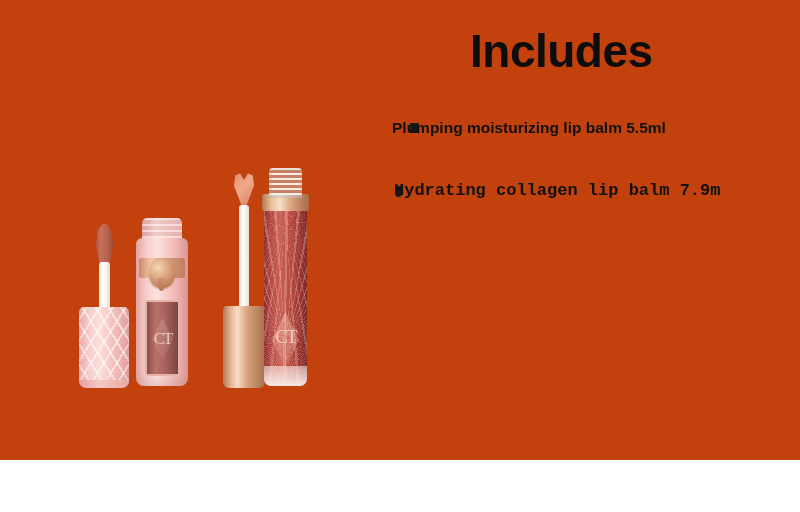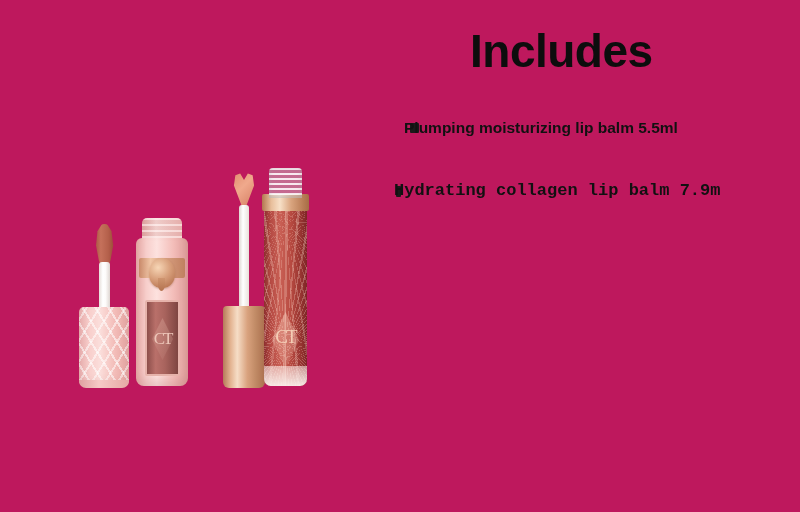--- a/index.html
+++ b/index.html
@@ -6,22 +6,22 @@
     margin: 0;
     padding: 0;
     background: #ffffff;
   }
   body {
     font-family: "Liberation Sans", sans-serif;
   }
   #canvas {
     position: relative;
     width: 800px;
-    height: 512px;
-    background: #be185d;
+    height: 460px;
+    background: #c2410c;
     overflow: hidden;
   }
 
   
   .heading {
     position: absolute;
     left: 470px;
     top: 28px;
     font-size: 46px;
     font-weight: bold;
@@ -31,21 +31,21 @@
     line-height: 1;
   }
   .bullet-line {
     position: absolute;
     font-size: 15.5px;
     font-weight: bold;
     color: #111111;
     white-space: nowrap;
     line-height: 1;
   }
-  .line-1 { left: 392px; top: 120px; margin-left: 12px; }
+  .line-1 { left: 392px; top: 120px; }
   .line-2 { left: 394px; top: 182px; font-size: 17px; font-family: Liberation Mono, monospace; }
 
   .bullet-mark {
     position: absolute;
     background: #1a1a1a;
     border-radius: 1px;
   }
   .bullet-1 {
     left: 410px;
     top: 123px;

